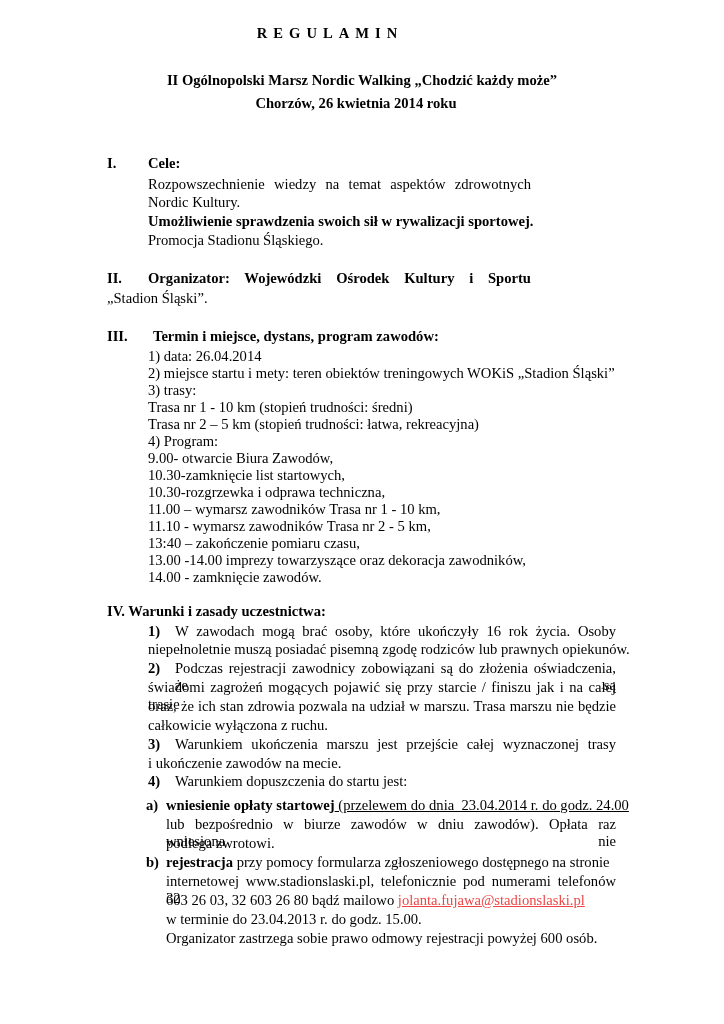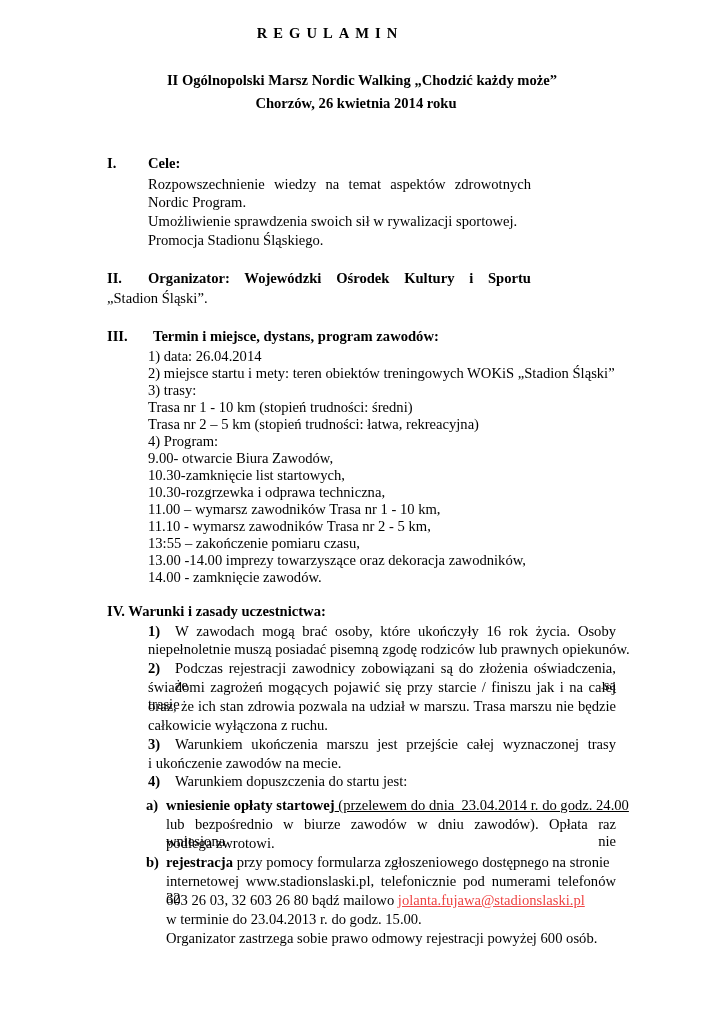--- a/index.html
+++ b/index.html
@@ -15,42 +15,42 @@
 </head>
 <body>
 
 <div class="abs center title" style="top:25px;">REGULAMIN</div>
 <div class="abs center b" style="top:72px;padding-left:32px;">II Ogólnopolski Marsz Nordic Walking „Chodzić każdy może”</div>
 <div class="abs center b" style="top:95px;margin-left:26px;">Chorzów, 26 kwietnia 2014 roku</div>
 
 <div class="abs b" style="left:107px; top:155px;">I.</div>
 <div class="abs b" style="left:148px; top:155px;">Cele:</div>
 <div class="abs just" style="left:148px; top:176px; width:383px;">Rozpowszechnienie wiedzy na temat aspektów zdrowotnych</div>
-<div class="abs" style="left:148px; top:194px;">Nordic Program.</div>
-<div class="abs" style="left:148px; top:213px;">Umożliwienie sprawdzenia swoich sił w rywalizacji sportowej.</div>
+<div class="abs" style="left:148px; top:194px;">Nordic Kultury.</div>
+<div class="abs" style="left:148px; top:213px;font-weight:bold;">Umożliwienie sprawdzenia swoich sił w rywalizacji sportowej.</div>
 <div class="abs" style="left:148px; top:232px;">Promocja Stadionu Śląskiego.</div>
 
 <div class="abs b" style="left:107px; top:270px;">II.</div>
 <div class="abs b just" style="left:148px; top:270px; width:383px;">Organizator: Wojewódzki Ośrodek Kultury i Sportu</div>
 <div class="abs" style="left:107px; top:290px;">„Stadion Śląski”.</div>
 
 <div class="abs b" style="left:107px; top:328px;">III.</div>
 <div class="abs b" style="left:153px; top:328px;">Termin i miejsce, dystans, program zawodów:</div>
 <div class="abs" style="left:148px; top:348px;">1) data: 26.04.2014</div>
 <div class="abs" style="left:148px; top:365px;">2) miejsce startu i mety: teren obiektów treningowych WOKiS „Stadion Śląski”</div>
 <div class="abs" style="left:148px; top:382px;">3) trasy:</div>
 <div class="abs" style="left:148px; top:399px;">Trasa nr 1 - 10 km (stopień trudności: średni)</div>
 <div class="abs" style="left:148px; top:416px;text-align:center;">Trasa nr 2 – 5 km  (stopień trudności: łatwa, rekreacyjna)</div>
 <div class="abs" style="left:148px; top:433px;">4) Program:</div>
 <div class="abs" style="left:148px; top:450px;">9.00- otwarcie Biura Zawodów,</div>
 <div class="abs" style="left:148px; top:467px;">10.30-zamknięcie list startowych,</div>
 <div class="abs" style="left:148px; top:484px;">10.30-rozgrzewka i odprawa techniczna,</div>
 <div class="abs" style="left:148px; top:501px;">11.00 – wymarsz zawodników Trasa nr 1 - 10 km,</div>
 <div class="abs" style="left:148px; top:518px;">11.10 - wymarsz zawodników Trasa nr 2 - 5 km,</div>
-<div class="abs" style="left:148px; top:535px;">13:55 – zakończenie pomiaru czasu,</div>
+<div class="abs" style="left:148px; top:535px;">13:40 – zakończenie pomiaru czasu,</div>
 <div class="abs" style="left:148px; top:552px;">13.00 -14.00 imprezy towarzyszące oraz dekoracja zawodników,</div>
 <div class="abs" style="left:148px; top:569px;">14.00 - zamknięcie zawodów.</div>
 
 <div class="abs b" style="left:107px; top:603px;">IV. Warunki i zasady uczestnictwa:</div>
 
 <div class="abs b" style="left:148px; top:623px;">1)</div>
 <div class="abs just" style="left:175px; top:623px; width:441px;">W zawodach mogą brać osoby, które ukończyły 16 rok życia. Osoby</div>
 <div class="abs" style="left:148px; top:641px;">niepełnoletnie muszą posiadać pisemną zgodę rodziców lub prawnych opiekunów.</div>
 
 <div class="abs b" style="left:148px; top:660px;">2)</div>

